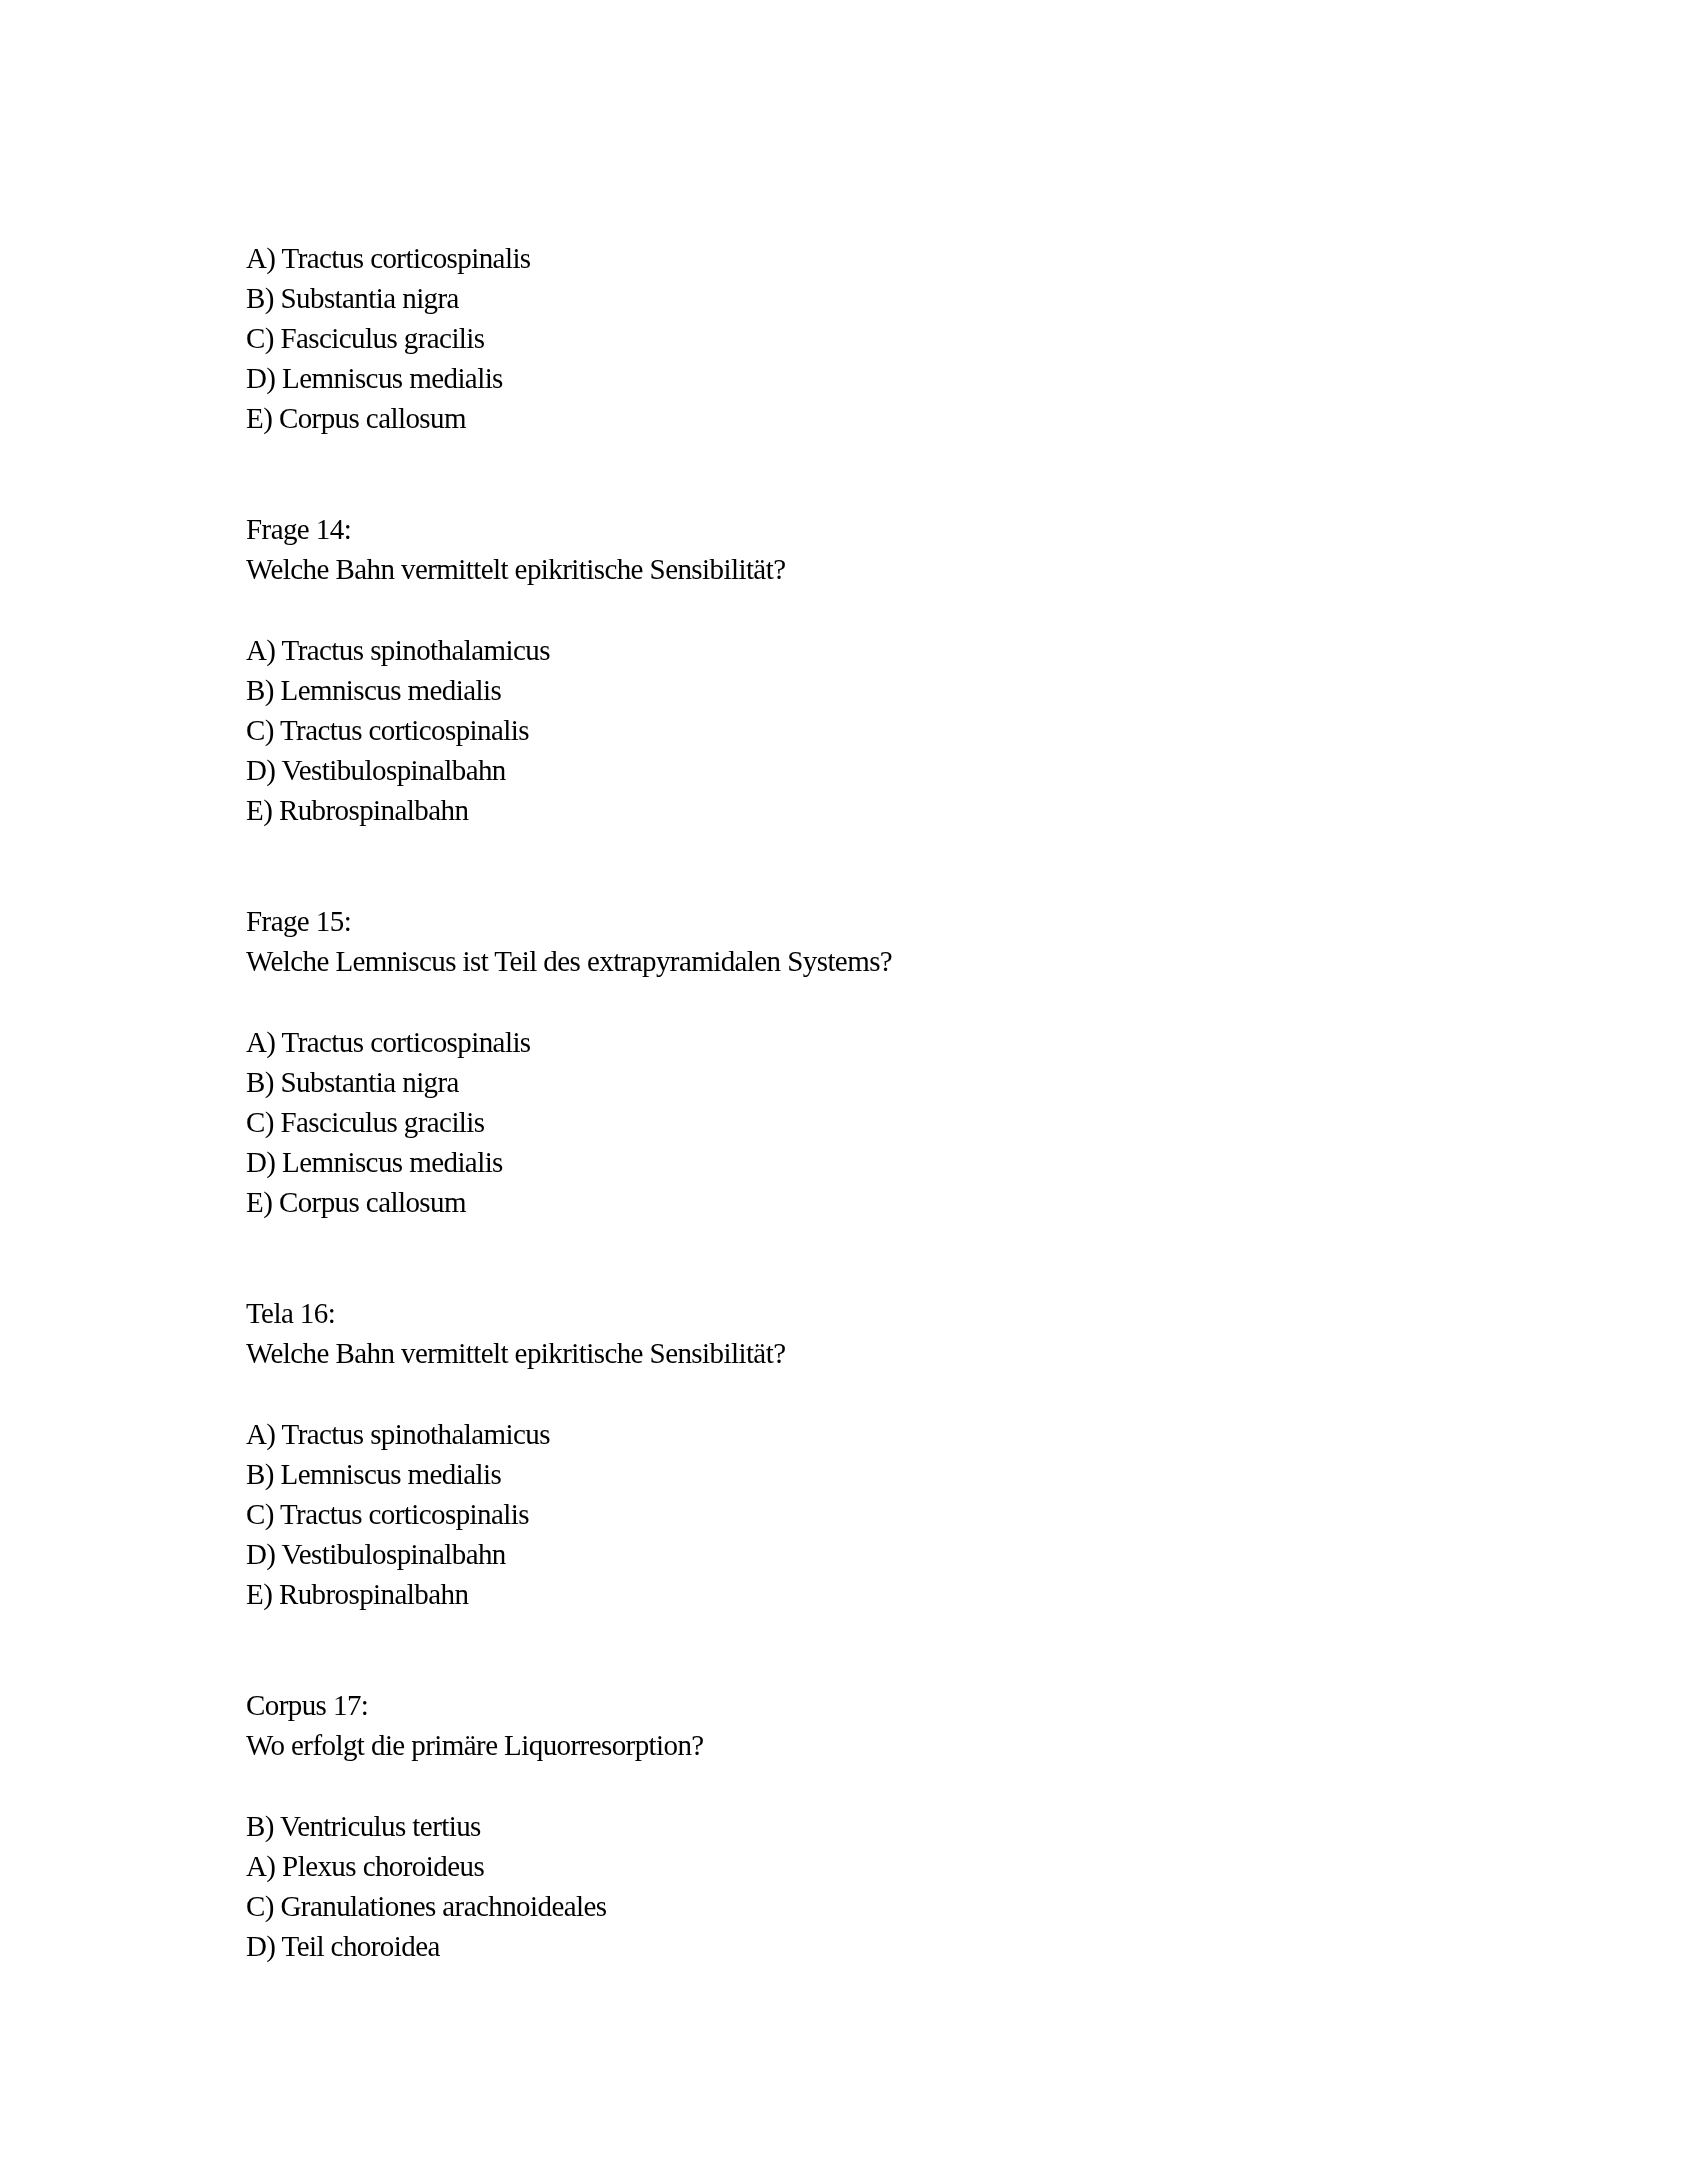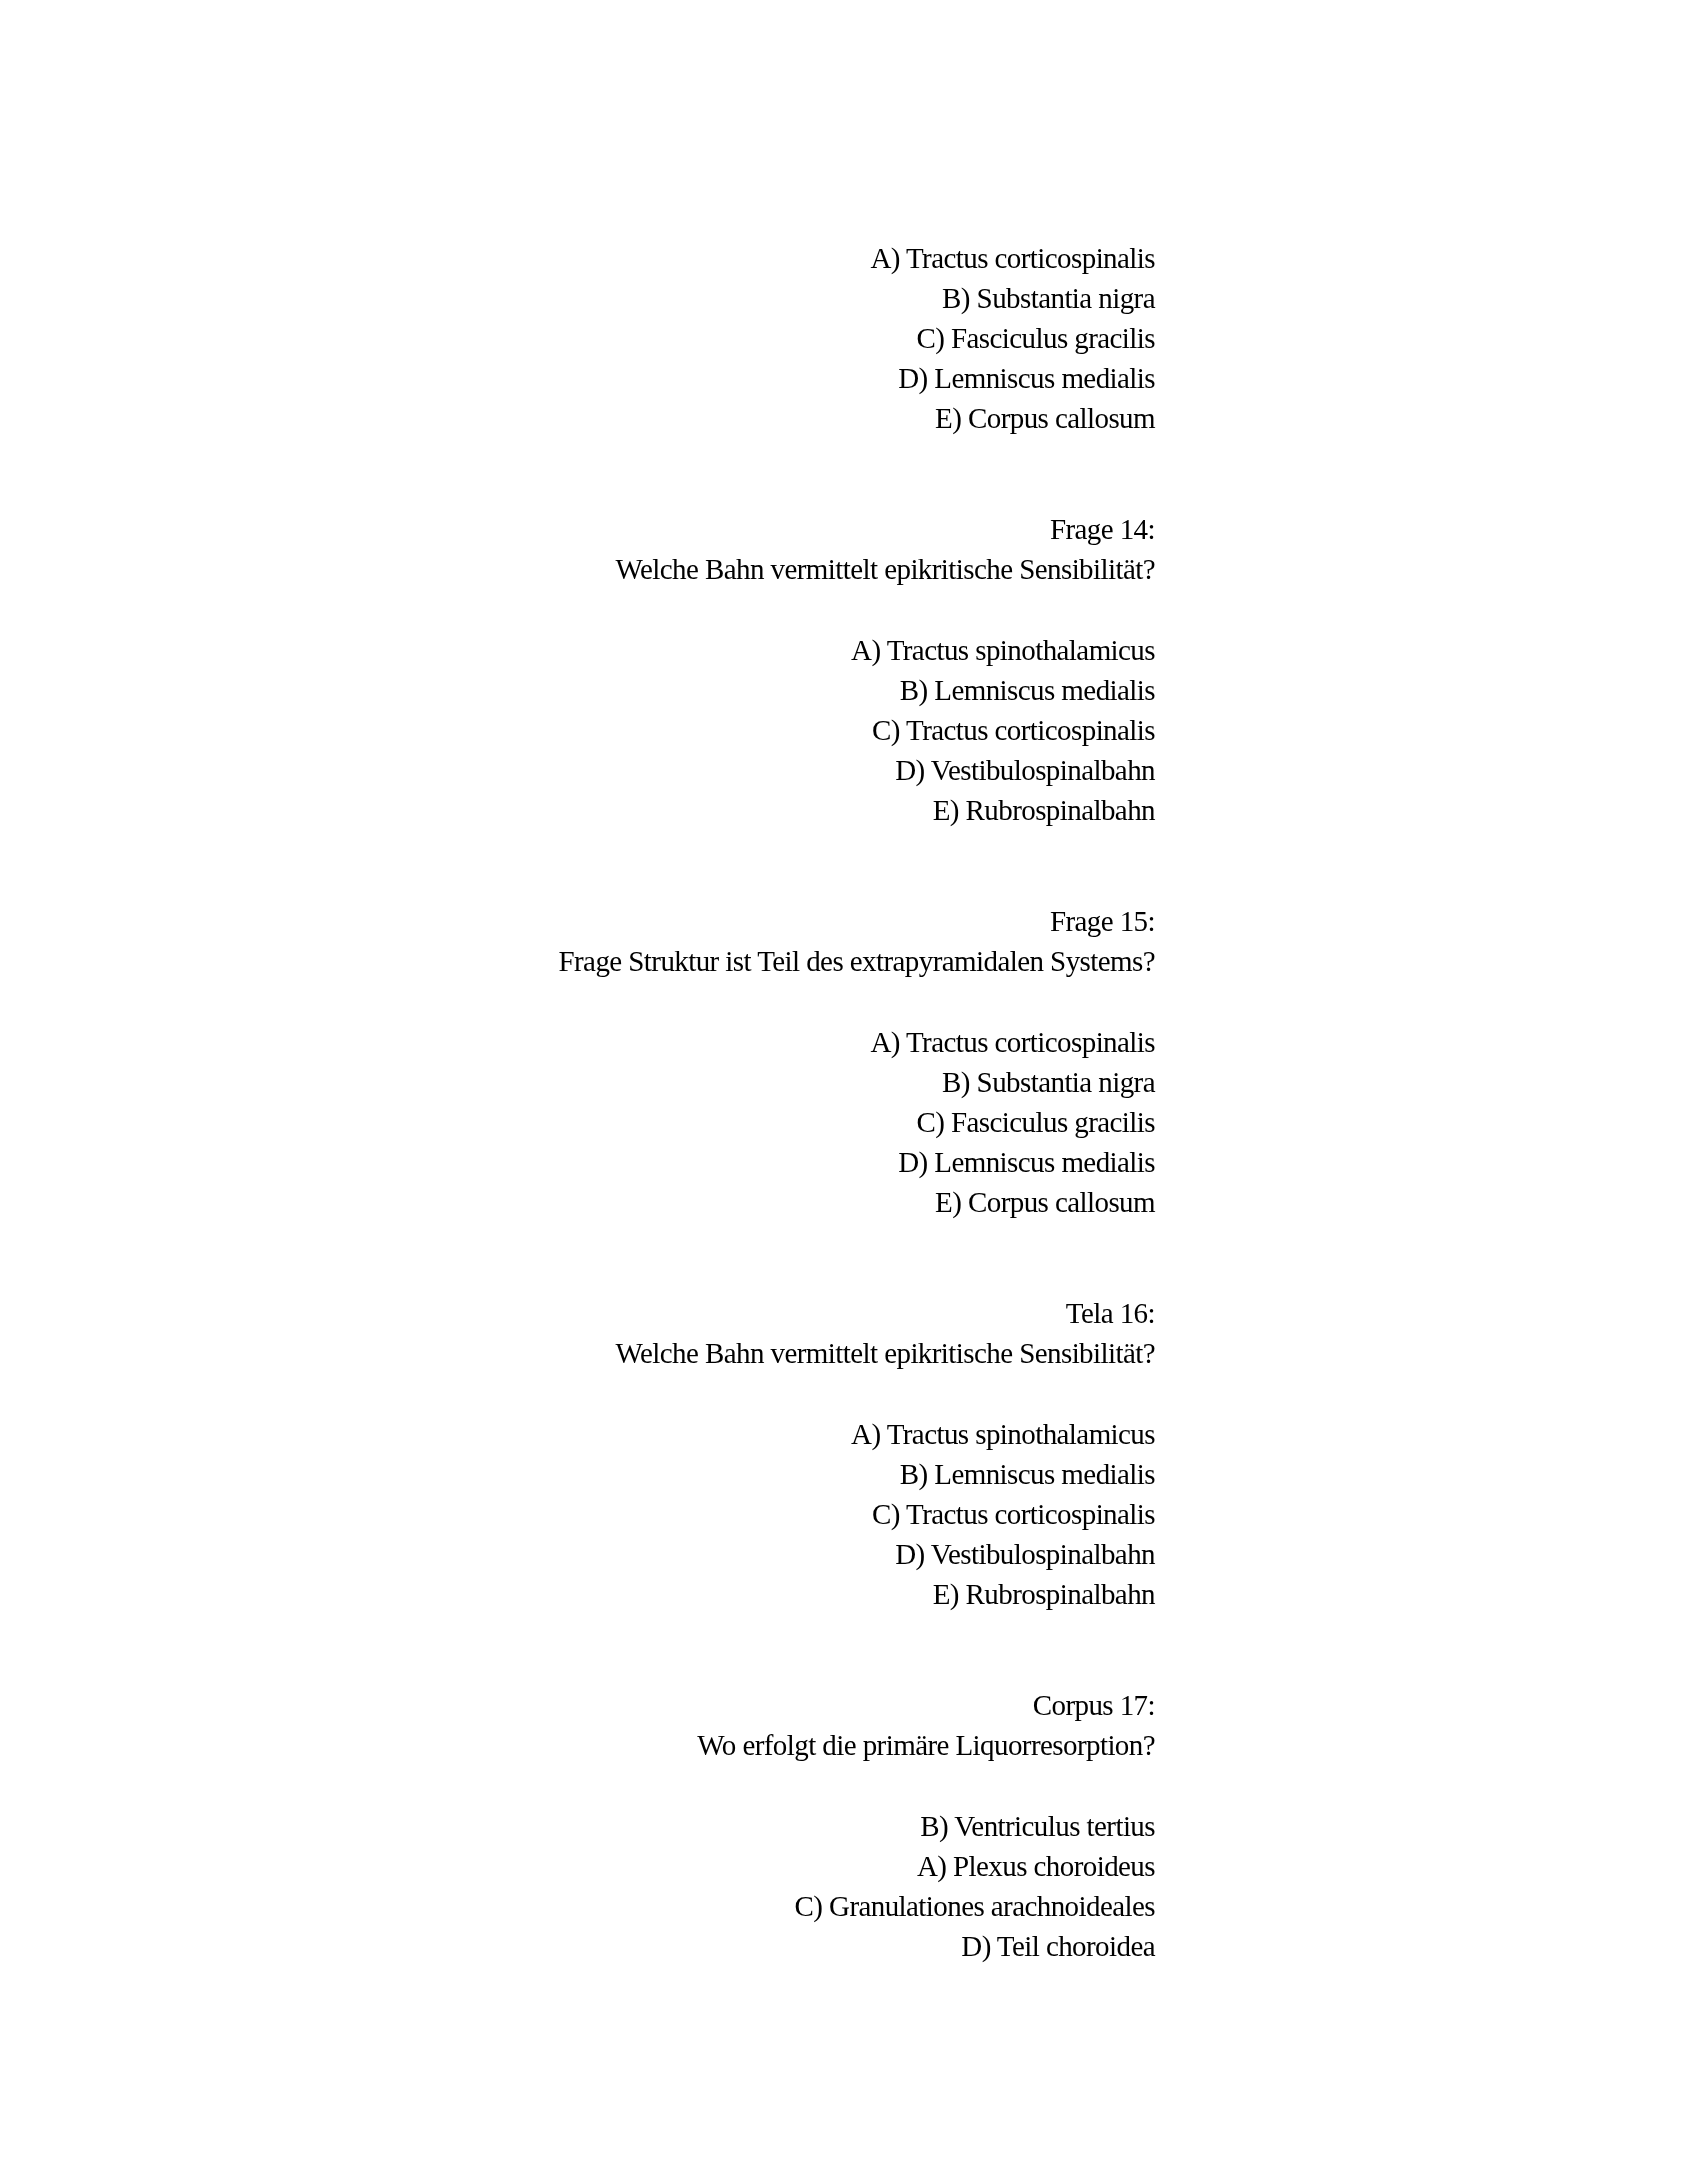--- a/index.html
+++ b/index.html
@@ -13,21 +13,20 @@
     height: 2183px;
     background: #ffffff;
     color: #000000;
     font-family: "Liberation Serif", "DejaVu Serif", serif;
     font-size: 29px;
     line-height: 40px;
     letter-spacing: -0.02em;
     box-sizing: border-box;
     padding: 238px 198px 0 246px;
     overflow: hidden;
-    text-align: right;
   }
   .line {
     white-space: nowrap;
   }
   .options {
     margin-top: 41px;
   }
   .question-block {
     margin-top: 71px;
   }
@@ -52,21 +51,21 @@
       <div class="line">A) Tractus spinothalamicus</div>
       <div class="line">B) Lemniscus medialis</div>
       <div class="line">C) Tractus corticospinalis</div>
       <div class="line">D) Vestibulospinalbahn</div>
       <div class="line">E) Rubrospinalbahn</div>
     </div>
   </div>
 
   <div class="question-block">
     <div class="line">Frage 15:</div>
-    <div class="line">Frage Struktur ist Teil des extrapyramidalen Systems?</div>
+    <div class="line">Welche Lemniscus ist Teil des extrapyramidalen Systems?</div>
     <div class="options">
       <div class="line">A) Tractus corticospinalis</div>
       <div class="line">B) Substantia nigra</div>
       <div class="line">C) Fasciculus gracilis</div>
       <div class="line">D) Lemniscus medialis</div>
       <div class="line">E) Corpus callosum</div>
     </div>
   </div>
 
   <div class="question-block">

